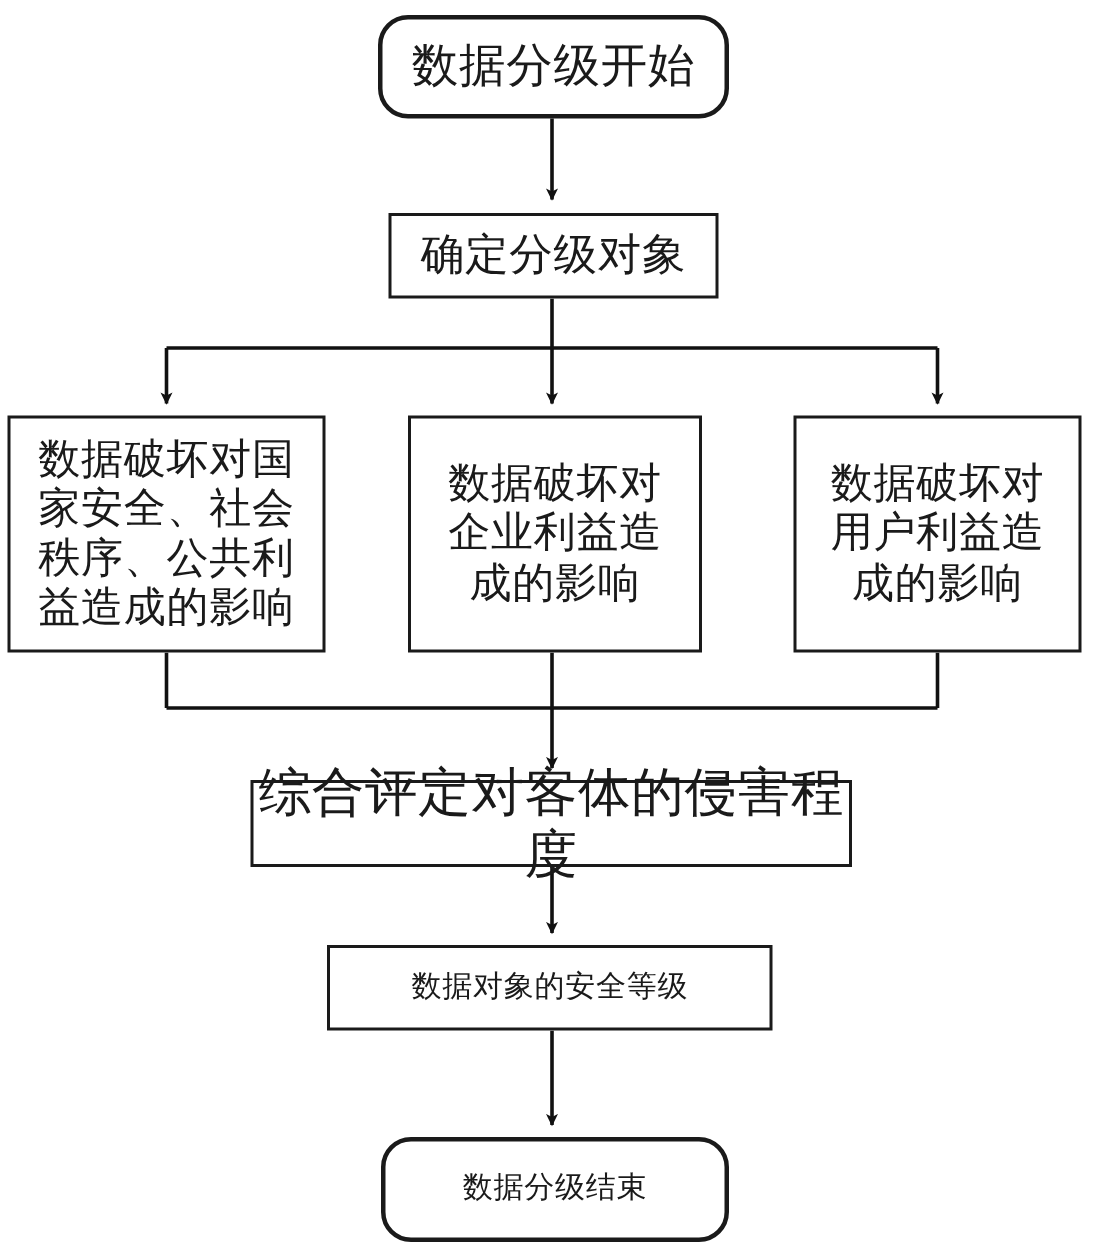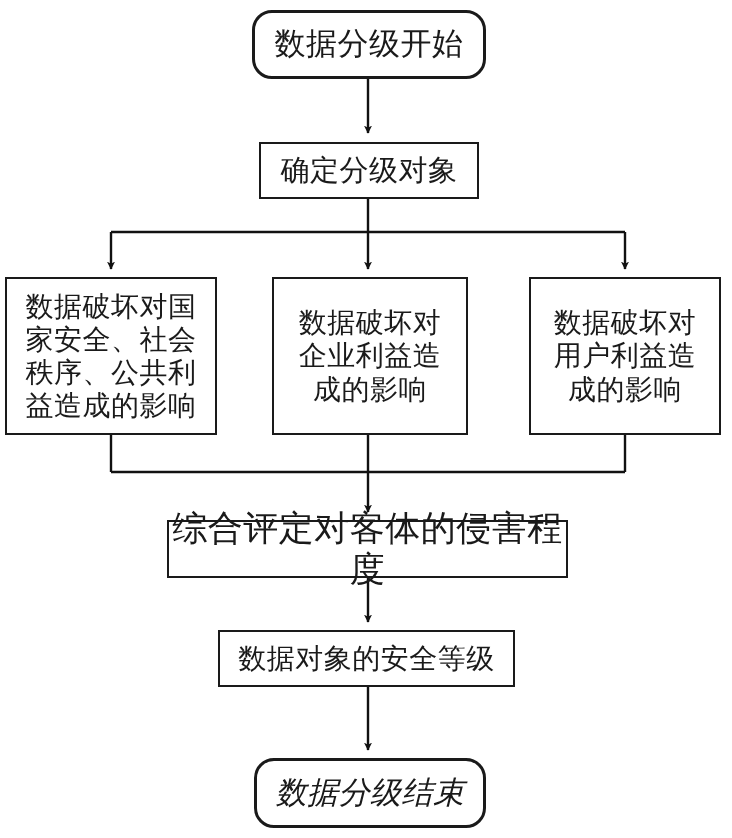--- a/index.html
+++ b/index.html
@@ -47,22 +47,22 @@
     line-height: 1.18;
     letter-spacing: 0.5px;
   }
   
   #node-start   { left: 252px; top: 10px;  width: 234px; height: 69px;  font-size: 31px; }
   #node-target  { left: 259px; top: 142px; width: 220px; height: 57px;  font-size: 29px; }
   #node-impact-state { left: 5px;   top: 277px; width: 212px; height: 158px; font-size: 28px; }
   #node-impact-enterprise { left: 272px; top: 277px; width: 196px; height: 158px; font-size: 28px; }
   #node-impact-user { left: 529px; top: 277px; width: 192px; height: 158px; font-size: 28px; }
   #node-assess  { left: 167px; top: 520px; width: 401px; height: 58px;  font-size: 35px; }
-  #node-level   { left: 218px; top: 630px; width: 297px; height: 57px;  font-size: 28px; }
-  #node-end     { left: 254px; top: 758px; width: 232px; height: 70px;  font-size: 31px; font-style: italic; }
+  #node-level   { left: 218px; top: 630px; width: 297px; height: 57px;  font-size: 20px; }
+  #node-end     { left: 254px; top: 758px; width: 232px; height: 70px;  font-size: 20px; }
 </style>
 </head>
 <body>
 
 <div id="flowchart-root">
 
   <svg id="flow-svg" viewBox="0 0 732 838">
     <defs>
       <marker id="arrowhead" markerWidth="9" markerHeight="9" refX="7.4" refY="4.2" orient="auto" markerUnits="userSpaceOnUse">
         <path d="M0,0.2 L8.2,4.2 L0,8.2 L2.1,4.2 Z" fill="#111111"></path>

